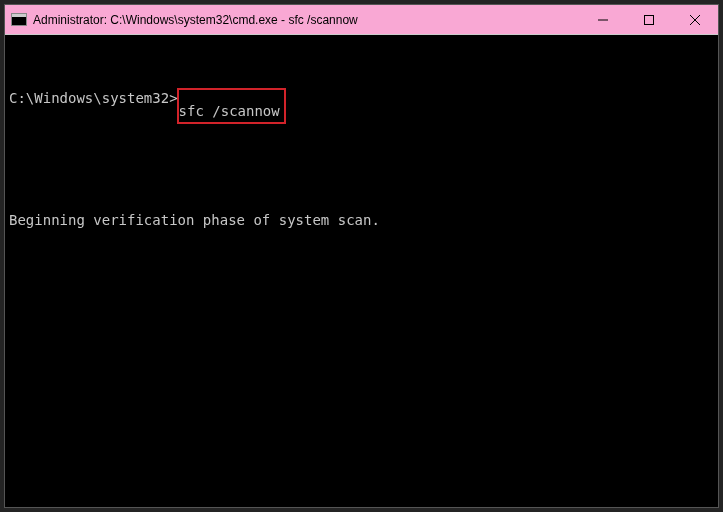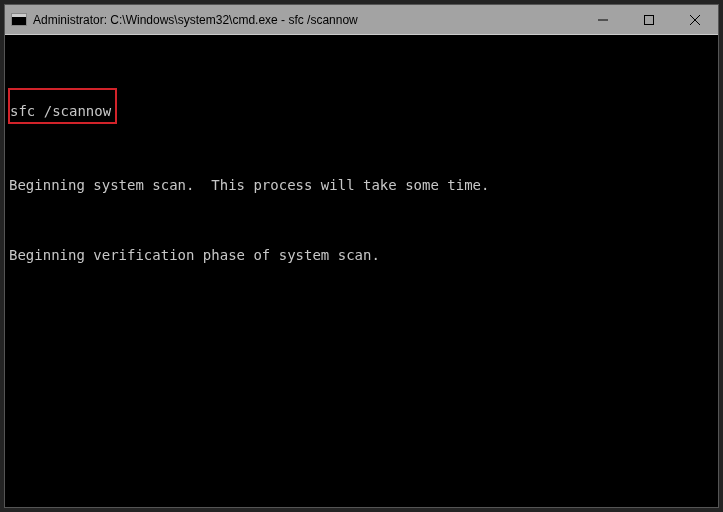--- a/index.html
+++ b/index.html
@@ -15,21 +15,21 @@
   .window {
     flex: 1;
     border: 1px solid #555;
     display: flex;
     flex-direction: column;
     background: #000;
     overflow: hidden;
   }
   .titlebar {
     height: 30px;
-    background: #a3a3a3;
+    background: #f9a8d4;
     border-bottom: 1px solid #ccc;
     display: flex;
     align-items: center;
     font-size: 12px;
     color: #000;
   }
   .titlebar .icon-wrap {
     width: 28px;
     height: 30px;
     display: flex;
@@ -116,20 +116,19 @@
           <svg viewBox="0 0 12 12">
               <line x1="1" y1="1" x2="11" y2="11" stroke="#000" stroke-width="1"></line>
               <line x1="11" y1="1" x2="1" y2="11" stroke="#000" stroke-width="1"></line>
             </svg>
         </div>
       </div>
     </div>
 
     <div class="console">
 <span class="line"> </span>
-<span class="prompt-line"><span class="command-box"><span>sfc /scannow</span></span></span>
+<span class="prompt-line"><span>C:\Windows\system32&gt;</span><span class="command-box"><span>sfc /scannow</span></span></span>
 <span class="line"> </span>
-<span class="line">Beginning system scan.  This process will take some time.</span>
 <span class="line"> </span>
 <span class="line">Beginning verification phase of system scan.</span>
     </div>
   </div>
 </div>
 
 </body></html>

